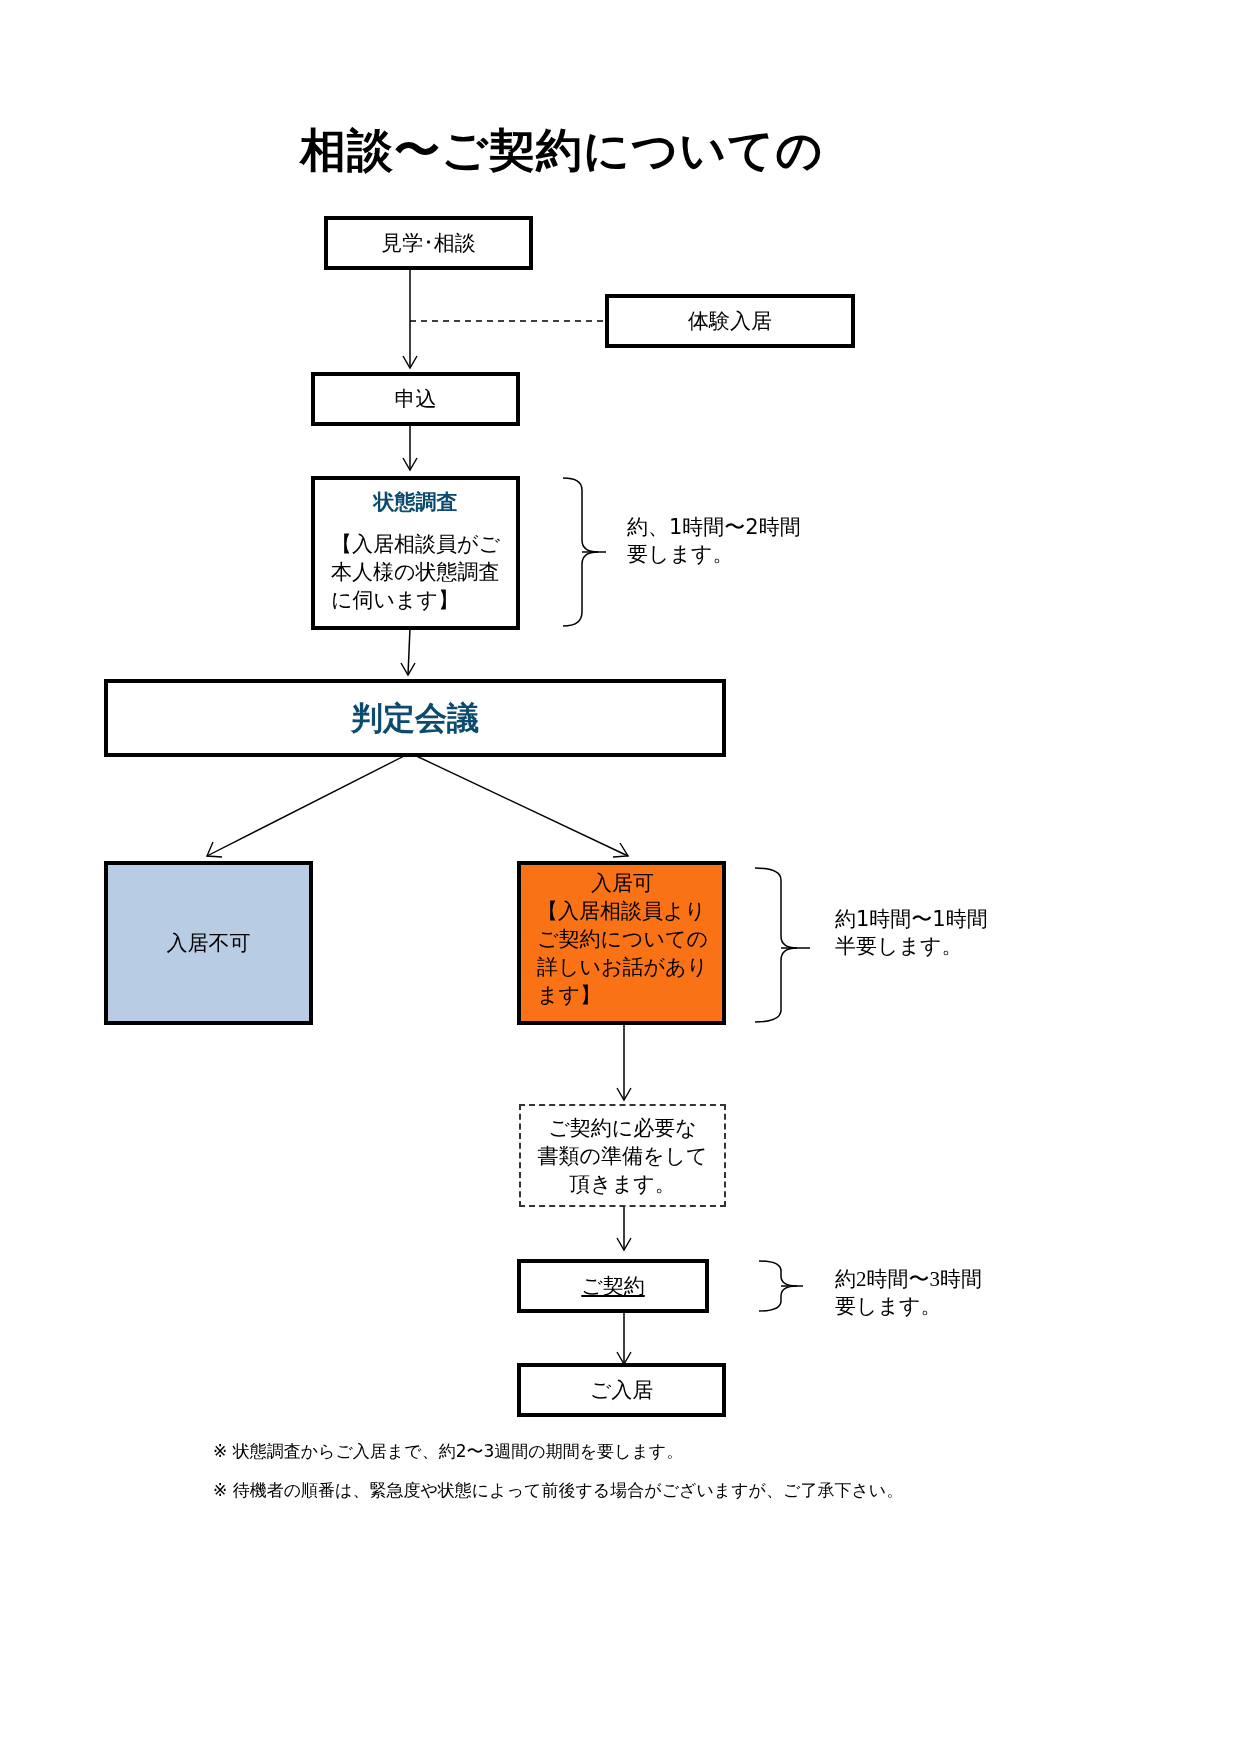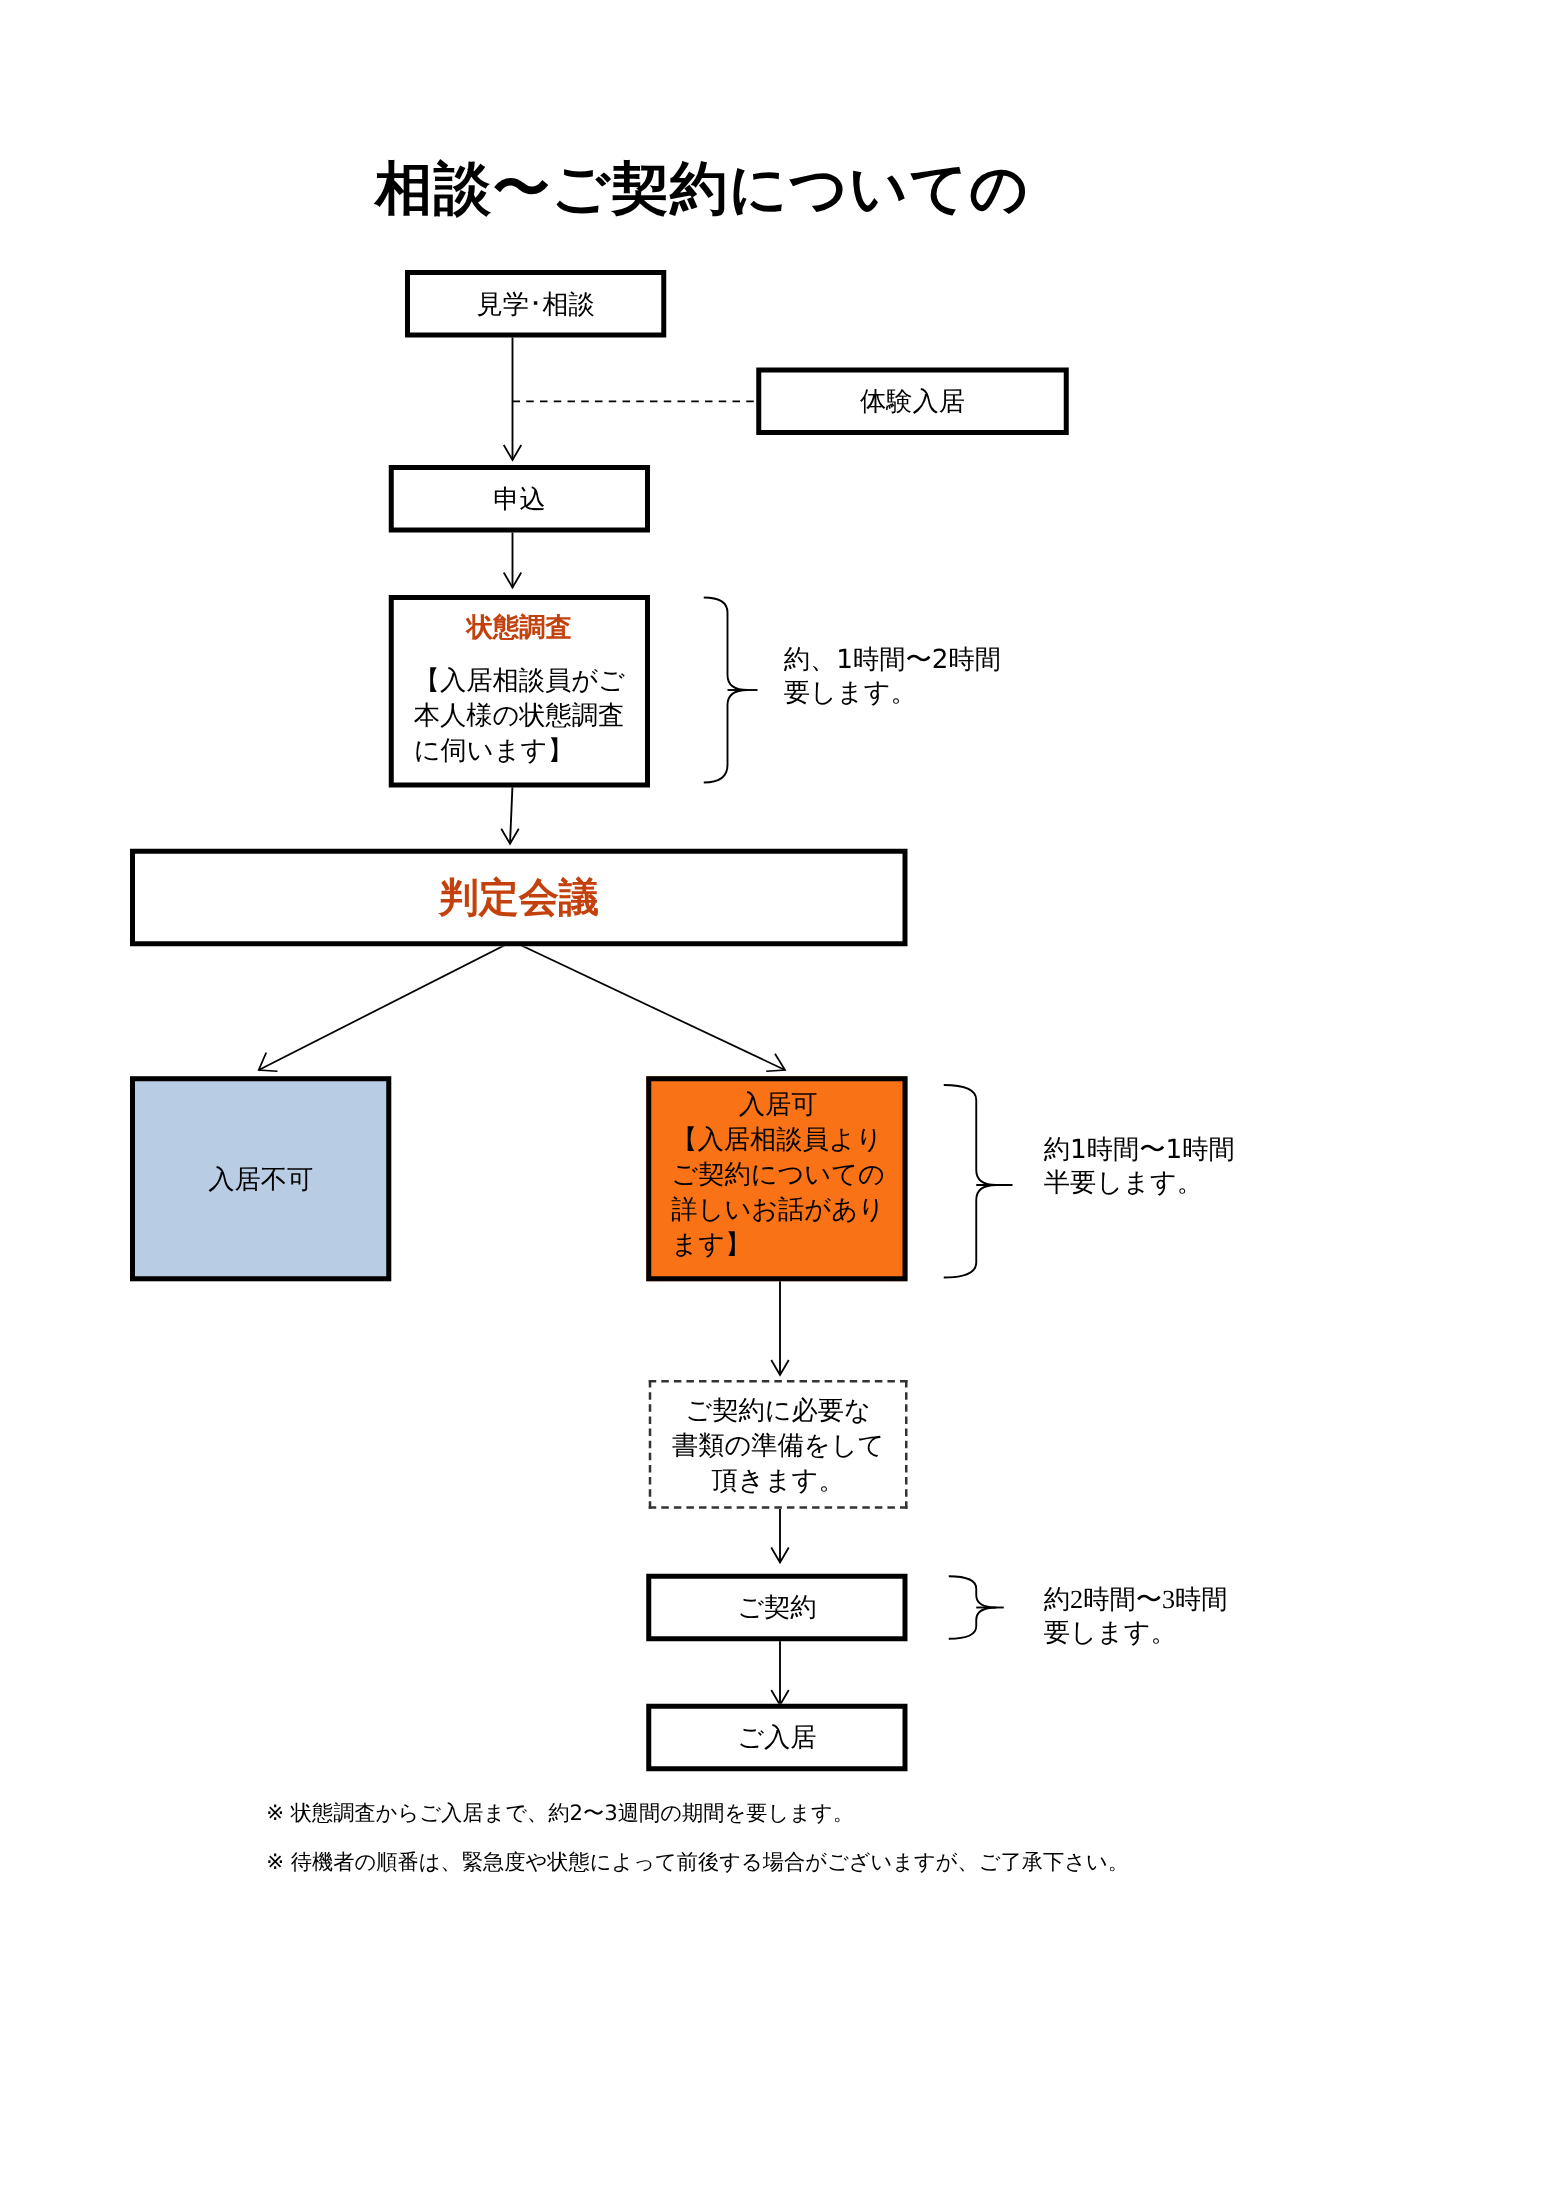--- a/index.html
+++ b/index.html
@@ -4,21 +4,21 @@
 <style>
   html, body { margin:0; padding:0; background:#ffffff; }
   body { width:1241px; height:1755px; position:relative; overflow:hidden;
          font-family:"DejaVu Sans", "Liberation Sans", sans-serif; color:#000; }
   .abs { position:absolute; }
   .title { left:300px; top:120px; width:560px; font-size:46px; font-weight:bold; letter-spacing:1px; white-space:nowrap; }
   .box { position:absolute; box-sizing:border-box; border:4px solid #000; background:#fff;
          display:flex; align-items:center; justify-content:center; text-align:center;
          font-size:21px; line-height:28px; }
   .box.dashed { border:2px dashed #333; }
-  .red { color:#c2410c; font-weight:bold; }
+  .red { color:#0c4a6e; font-weight:bold; }
   .note { position:absolute; font-size:21px; line-height:27px; white-space:nowrap; }
   .footnote { position:absolute; font-size:17px; line-height:27px; }
   svg.lines { position:absolute; left:0; top:0; width:1241px; height:1755px; pointer-events:none; }
   .multiline { display:block; text-align:left; padding:0 4px; }
   .multiline .center { display:block; text-align:center; }
 </style>
 </head>
 <body>
 
 <div class="abs title">相談〜ご契約についての</div>
@@ -103,21 +103,21 @@
 </div>
 
 <div class="box dashed" style="left:519px; top:1104px; width:207px; height:103px;">
   <div style="text-align:center;">
     <span style="display:block;">ご契約に必要な</span>
     <span style="display:block;">書類の準備をして</span>
     <span style="display:block;">頂きます。</span>
   </div>
 </div>
 
-<div class="box" style="left:517px; top:1259px; width:209px; height:54px;">
+<div class="box" style="left:517px; top:1259px; width:192px; height:54px;text-decoration:underline;">
   <span>ご契約</span>
 </div>
 
 <div class="box" style="left:517px; top:1363px; width:209px; height:54px;">
   <span>ご入居</span>
 </div>
 
 <div class="note" style="left:627px; top:514px;">
   <div>約、1時間〜2時間</div>
   <div>要します。</div>

